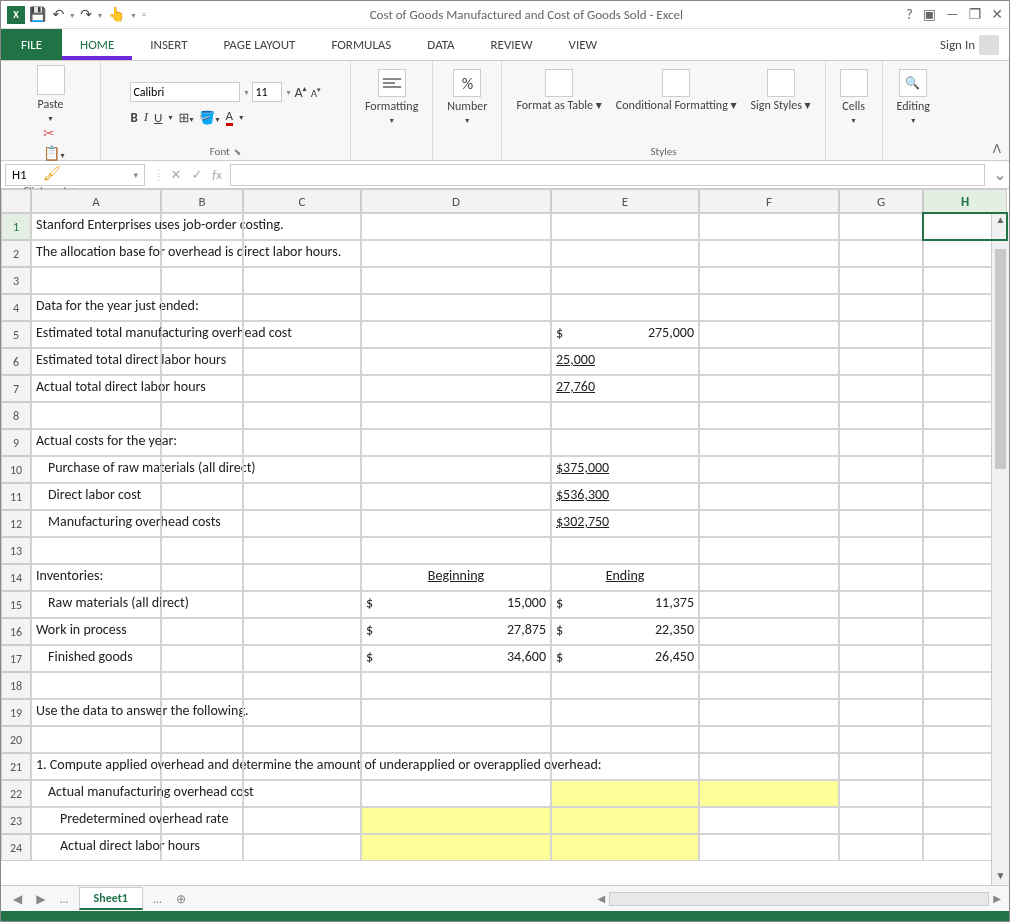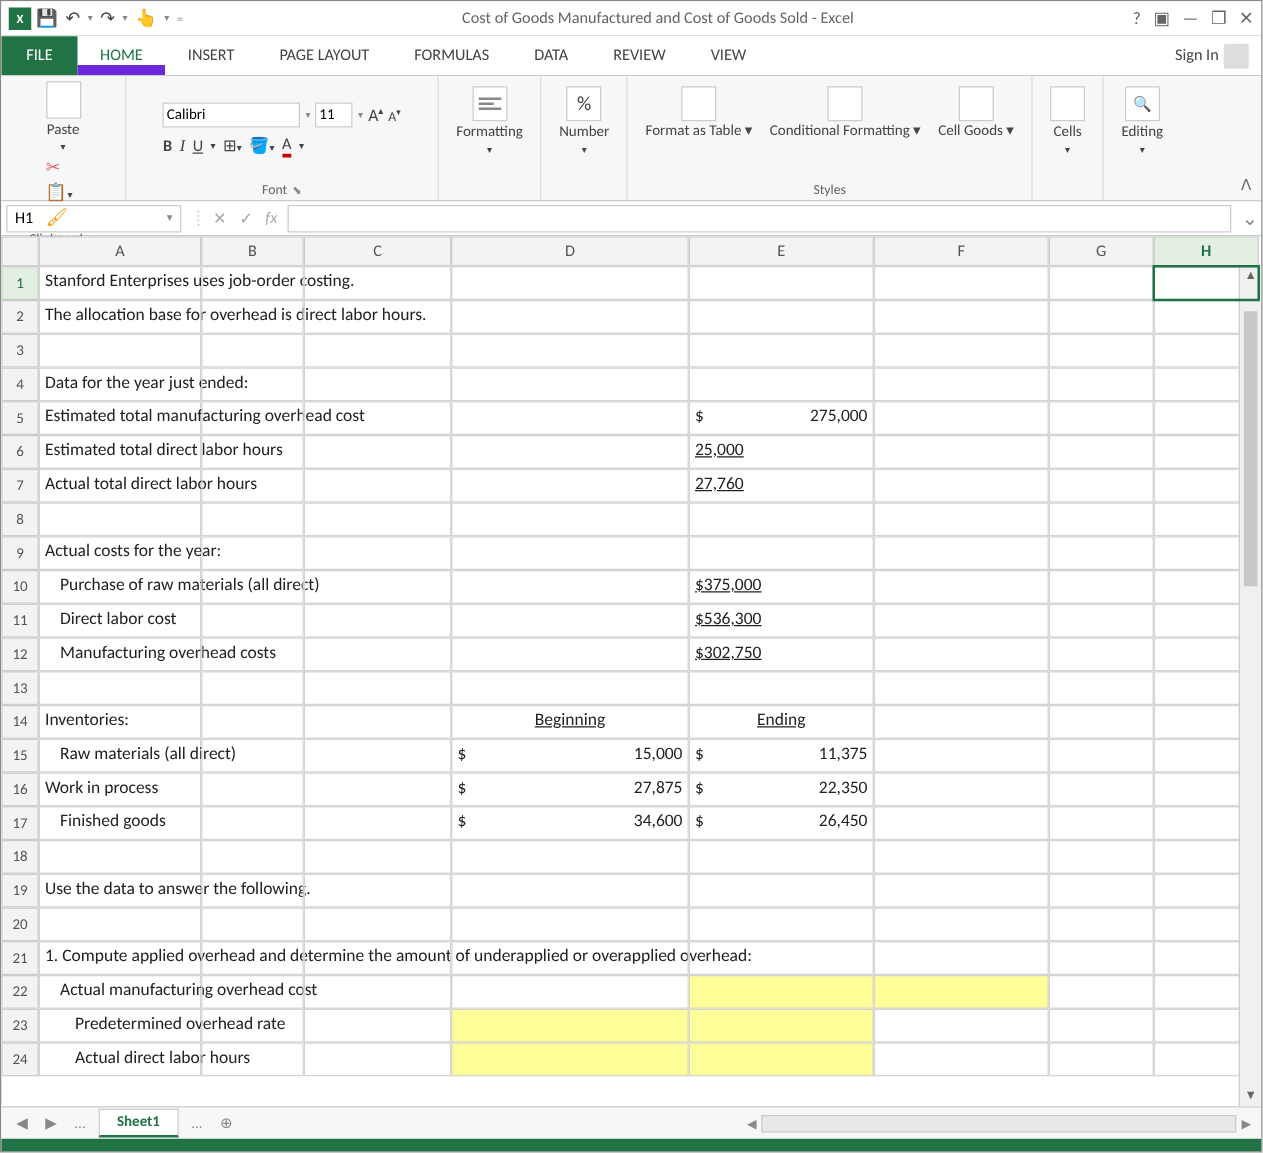--- a/index.html
+++ b/index.html
@@ -6,28 +6,28 @@
 body { background: #fff; width: 1010px; height: 922px; overflow: hidden; border: 1px solid #888; position:relative;}
 .titlebar { height: 28px; background: #fff; display: flex; align-items: center; padding: 0 6px; border-bottom: 1px solid #ddd;}
 .titlebar .excel-icon { width:18px; height:18px; background:#217346; color:#fff; font-size:10px; display:flex; align-items:center; justify-content:center; margin-right:4px; font-weight:bold;}
 .titlebar .qat { display:flex; gap:6px; align-items:center; }
 .titlebar .qat span { font-size:14px; color:#444; }
 .titlebar .title { flex:1; text-align:center; color:#666; font-size:13px;}
 .titlebar .win-controls { display:flex; gap:10px; font-size:14px; color:#666;}
 .ribbon-tabs { height:32px; display:flex; align-items:stretch; border-bottom:1px solid #ccc; background:#fff; }
 .ribbon-tabs .tab { padding:8px 18px; font-size:13px; color:#444; cursor:pointer;}
 .ribbon-tabs .tab.file { background:#217346; color:#fff; font-weight:normal; padding:8px 20px;}
-.ribbon-tabs .tab.active { color:#217346; border-bottom:8px solid #6d28d9; font-weight:normal;}
+.ribbon-tabs .tab.active { color:#217346; border-bottom:4px solid #6d28d9; font-weight:normal;}
 .ribbon-tabs .spacer { flex:1;}
 .ribbon-tabs .signin { padding:8px 10px; font-size:13px; color:#444; display:flex; align-items:center; gap:4px;}
 .ribbon { height:100px; background:#f7f7f7; border-bottom:1px solid #ccc; display:flex; align-items:stretch; font-size:12px; color:#444; position:relative;}
 .ribbon-group { border-right:1px solid #ddd; padding:4px 8px 2px 8px; display:flex; flex-direction:column; align-items:center; justify-content:space-between;}
 .ribbon-group .body { display:flex; flex-direction:column; gap:2px; flex:1; justify-content:center;}
 .ribbon-group .label { font-size:11px; color:#666; padding-top:2px;}
-.clipboard-body { display:flex; gap:6px; align-items:flex-start;}
+.clipboard-body { display:flex; gap:6px; align-items:flex-end;}
 .paste-big { display:flex; flex-direction:column; align-items:center; gap:2px; font-size:12px;}
 .paste-big .icon{ width:28px; height:30px; background:#fff; border:1px solid #ccc; position:relative;}
 .clip-small { display:flex; flex-direction:column; gap:3px;}
 .clip-small span { font-size:14px;}
 .font-row{ display:flex; gap:4px; align-items:center;}
 .font-row select, .font-row input{ font-size:12px; border:1px solid #ccc; background:#fff; height:20px;}
 .font-btns{ display:flex; gap:6px; align-items:center; margin-top:4px;}
 .font-btns span{ font-size:13px;}
 .big-btn{ display:flex; flex-direction:column; align-items:center; gap:2px; font-size:12px; padding:4px 6px;}
 .big-btn .icon{ width:28px; height:28px; border:1px solid #ccc; background:#fff;}
@@ -172,21 +172,21 @@
       <div class="big-btn">
           <div class="icon"></div>
           <span style="text-align:center;line-height:1.1;"><span>Format as Table</span> ▾</span>
         </div>
       <div class="big-btn">
           <div class="icon"></div>
           <span style="text-align:center;line-height:1.1;"><span>Conditional Formatting</span> ▾</span>
         </div>
       <div class="big-btn">
           <div class="icon"></div>
-          <span style="text-align:center;line-height:1.1;"><span>Cell Goods</span> ▾</span>
+          <span style="text-align:center;line-height:1.1;"><span>Sign Styles</span> ▾</span>
         </div>
     </div>
     <div class="label">Styles</div>
   </div>
   <div class="ribbon-group">
     <div class="big-btn">
         <div class="icon"></div>
         <span>Cells</span>
         <span style="font-size:8px;">▾</span>
       </div>

